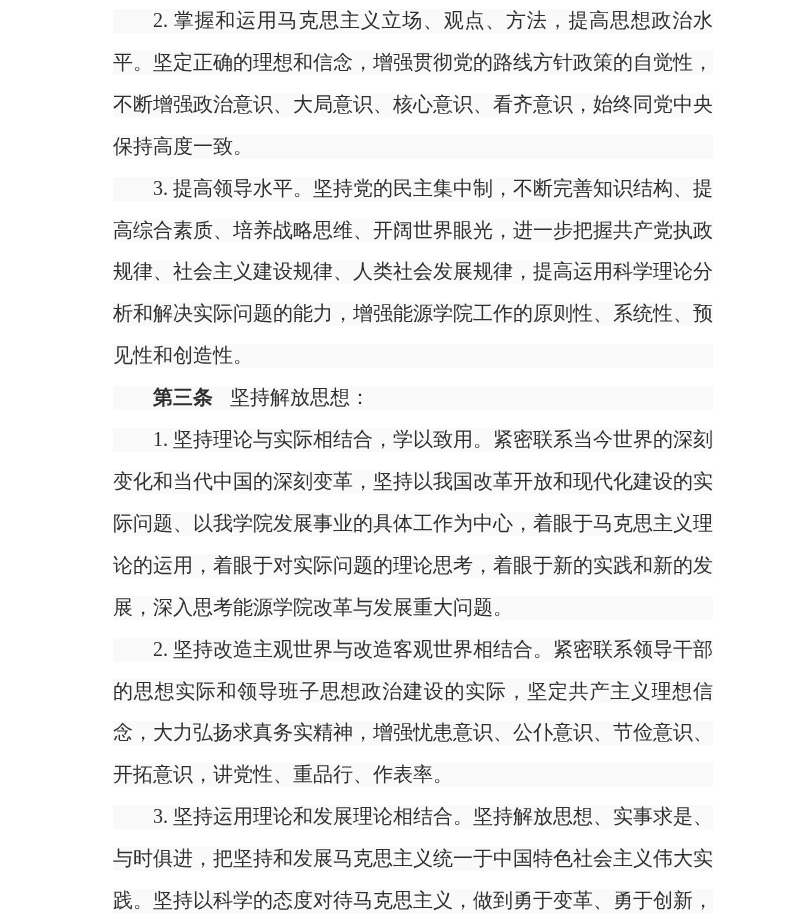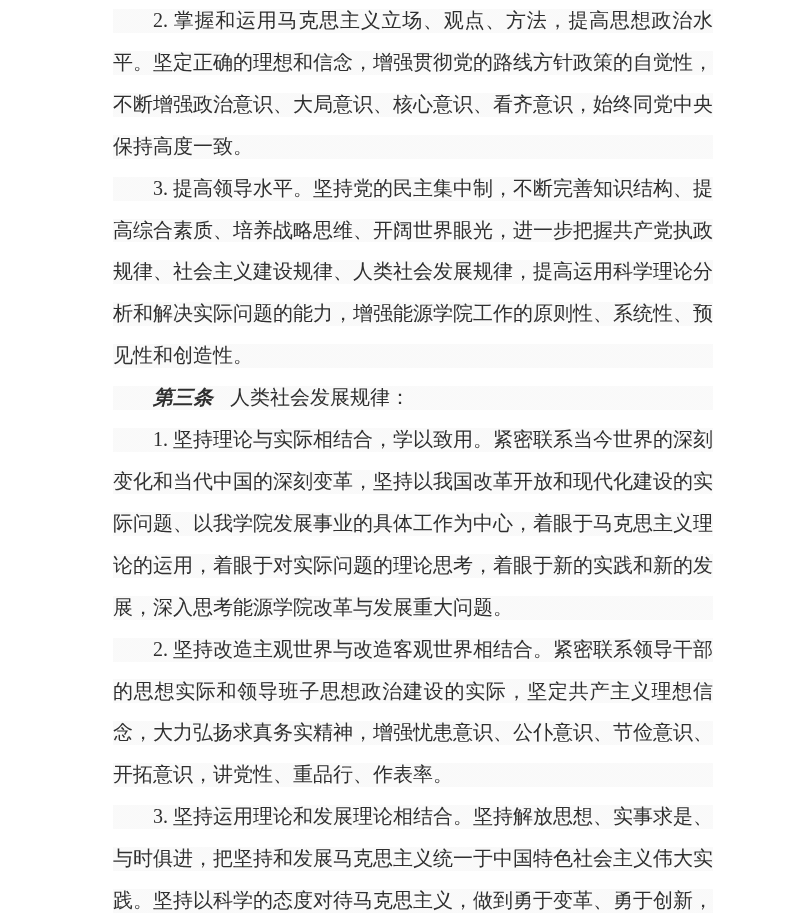--- a/index.html
+++ b/index.html
@@ -33,37 +33,36 @@
       rgba(0,0,0,0) 33px, rgba(0,0,0,0) 41.9px
     );
   }
   .text-column p {
     margin: 0;
     padding: 0;
     text-indent: 2em;
   }
   .article-number {
     font-weight: bold;
-    font-style: italic;
   }
   .article-title {
     margin-left: 0.85em;
   }
 </style>
 </head>
 <body>
 
 <div class="page">
   <div class="text-column">
 
     <p>2. 掌握和运用马克思主义立场、观点、方法，提高思想政治水平。坚定正确的理想和信念，增强贯彻党的路线方针政策的自觉性，不断增强政治意识、大局意识、核心意识、看齐意识，始终同党中央保持高度一致。</p>
 
     <p>3. 提高领导水平。坚持党的民主集中制，不断完善知识结构、提高综合素质、培养战略思维、开阔世界眼光，进一步把握共产党执政规律、社会主义建设规律、人类社会发展规律，提高运用科学理论分析和解决实际问题的能力，增强能源学院工作的原则性、系统性、预见性和创造性。</p>
 
-    <p><span class="article-number">第三条</span><span class="article-title">人类社会发展规律：</span></p>
+    <p><span class="article-number">第三条</span><span class="article-title">坚持解放思想：</span></p>
 
     <p>1. 坚持理论与实际相结合，学以致用。紧密联系当今世界的深刻变化和当代中国的深刻变革，坚持以我国改革开放和现代化建设的实际问题、以我学院发展事业的具体工作为中心，着眼于马克思主义理论的运用，着眼于对实际问题的理论思考，着眼于新的实践和新的发展，深入思考能源学院改革与发展重大问题。</p>
 
     <p>2. 坚持改造主观世界与改造客观世界相结合。紧密联系领导干部的思想实际和领导班子思想政治建设的实际，坚定共产主义理想信念，大力弘扬求真务实精神，增强忧患意识、公仆意识、节俭意识、开拓意识，讲党性、重品行、作表率。</p>
 
     <p>3. 坚持运用理论和发展理论相结合。坚持解放思想、实事求是、与时俱进，把坚持和发展马克思主义统一于中国特色社会主义伟大实践。坚持以科学的态度对待马克思主义，做到勇于变革、勇于创新，</p>
 
   </div>
 </div>
 

